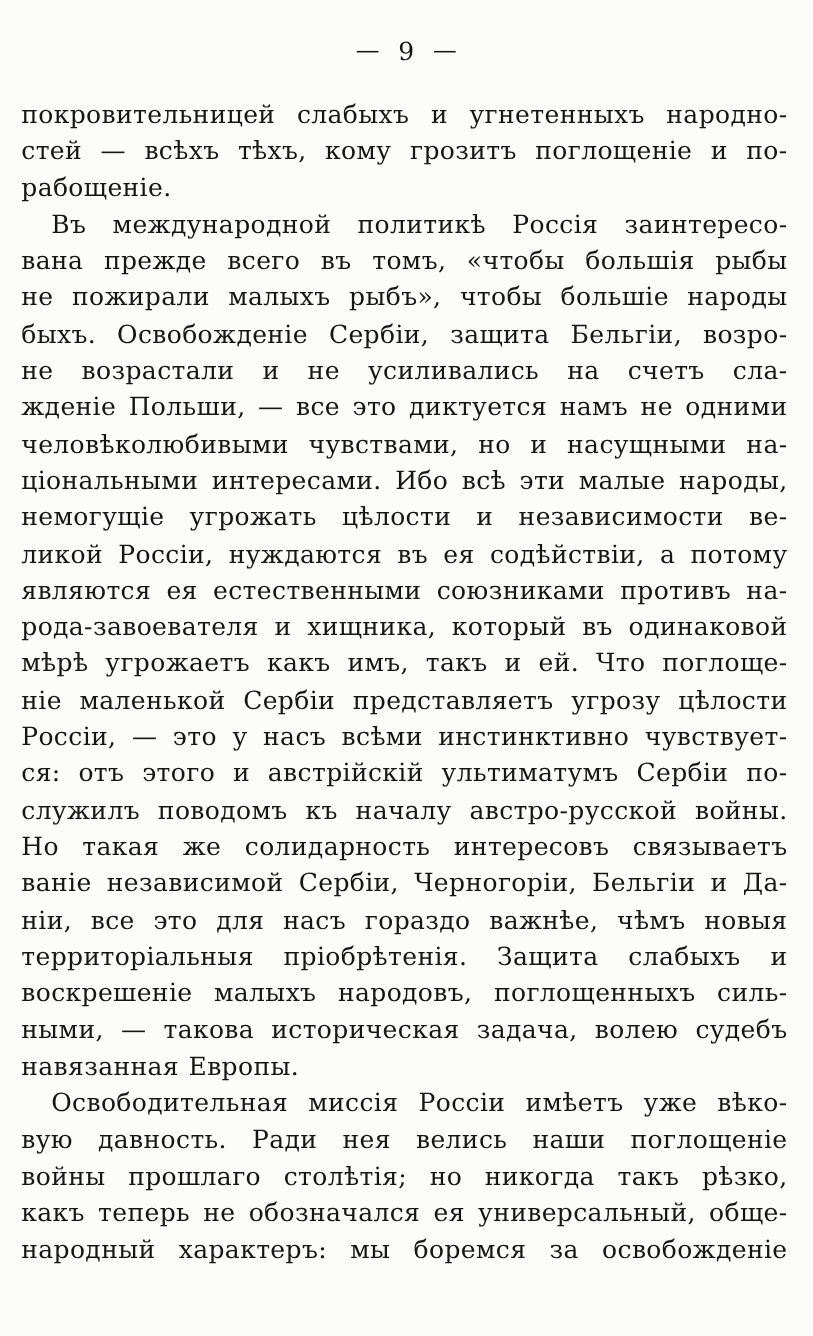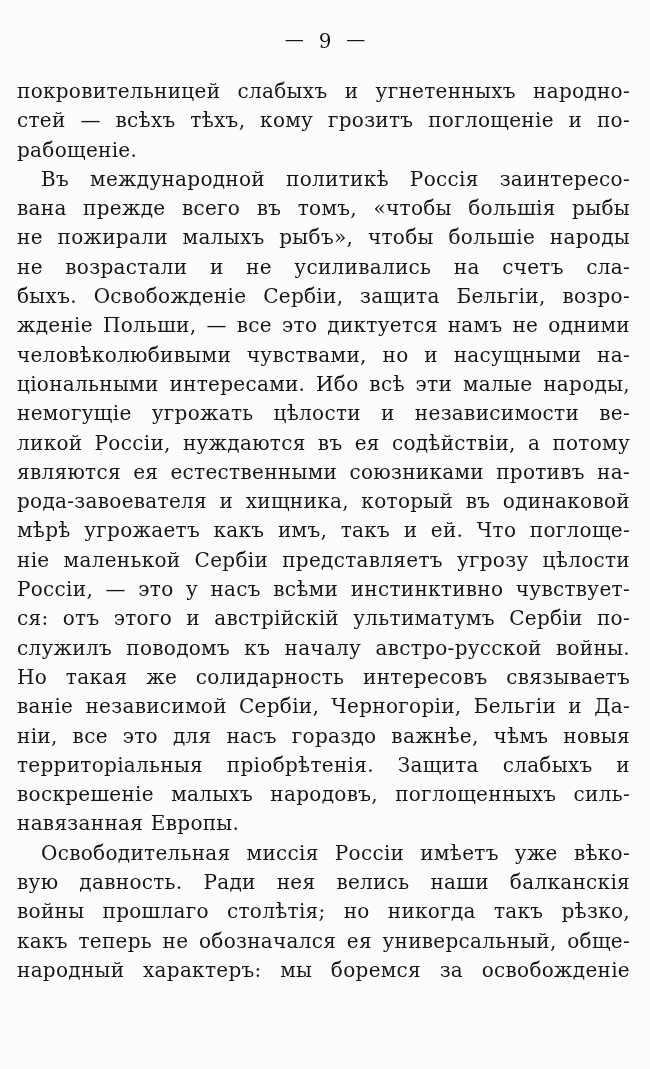--- a/index.html
+++ b/index.html
@@ -67,42 +67,43 @@
   <div class="textblock" id="textblock">
       <div class="paragraph">
         <div class="line">покровительницей слабыхъ и угнетенныхъ народно-</div>
         <div class="line">стей — всѣхъ тѣхъ, кому грозитъ поглощеніе и по-</div>
         <div class="line no-justify">рабощеніе.</div>
       </div>
       <div class="paragraph">
         <div class="line indent">Въ международной политикѣ Россія заинтересо-</div>
         <div class="line">вана прежде всего въ томъ, «чтобы большія рыбы</div>
         <div class="line">не пожирали малыхъ рыбъ», чтобы большіе народы</div>
+        <div class="line">быхъ. Освобожденіе Сербіи, защита Бельгіи, возро-</div>
         <div class="line">не возрастали и не усиливались на счетъ сла-</div>
-        <div class="line">быхъ. Освобожденіе Сербіи, защита Бельгіи, возро-</div>
         <div class="line">жденіе Польши, — все это диктуется намъ не одними</div>
         <div class="line">человѣколюбивыми чувствами, но и насущными на-</div>
         <div class="line">ціональными интересами. Ибо всѣ эти малые народы,</div>
         <div class="line">немогущіе угрожать цѣлости и независимости ве-</div>
         <div class="line">ликой Россіи, нуждаются въ ея содѣйствіи, а потому</div>
         <div class="line">являются ея естественными союзниками противъ на-</div>
         <div class="line">рода-завоевателя и хищника, который въ одинаковой</div>
         <div class="line">мѣрѣ угрожаетъ какъ имъ, такъ и ей. Что поглоще-</div>
         <div class="line">ніе маленькой Сербіи представляетъ угрозу цѣлости</div>
         <div class="line">Россіи, — это у насъ всѣми инстинктивно чувствует-</div>
         <div class="line">ся: отъ этого и австрійскій ультиматумъ Сербіи по-</div>
         <div class="line">служилъ поводомъ къ началу австро-русской войны.</div>
         <div class="line">Но такая же солидарность интересовъ связываетъ</div>
         <div class="line">ваніе независимой Сербіи, Черногоріи, Бельгіи и Да-</div>
         <div class="line">ніи, все это для насъ гораздо важнѣе, чѣмъ новыя</div>
         <div class="line">территоріальныя пріобрѣтенія. Защита слабыхъ и</div>
         <div class="line">воскрешеніе малыхъ народовъ, поглощенныхъ силь-</div>
+        <div class="line">ными, — такова историческая задача, волею судебъ</div>
         <div class="line no-justify">навязанная Европы.</div>
       </div>
       <div class="paragraph">
         <div class="line indent">Освободительная миссія Россіи имѣетъ уже вѣко-</div>
-        <div class="line">вую давность. Ради нея велись наши балканскія</div>
+        <div class="line">вую давность. Ради нея велись наши поглощеніе</div>
         <div class="line">войны прошлаго столѣтія; но никогда такъ рѣзко,</div>
         <div class="line">какъ теперь не обозначался ея универсальный, обще-</div>
         <div class="line">народный характеръ: мы боремся за освобожденіе</div>
       </div>
     </div>
 </div>
 
 </body></html>

